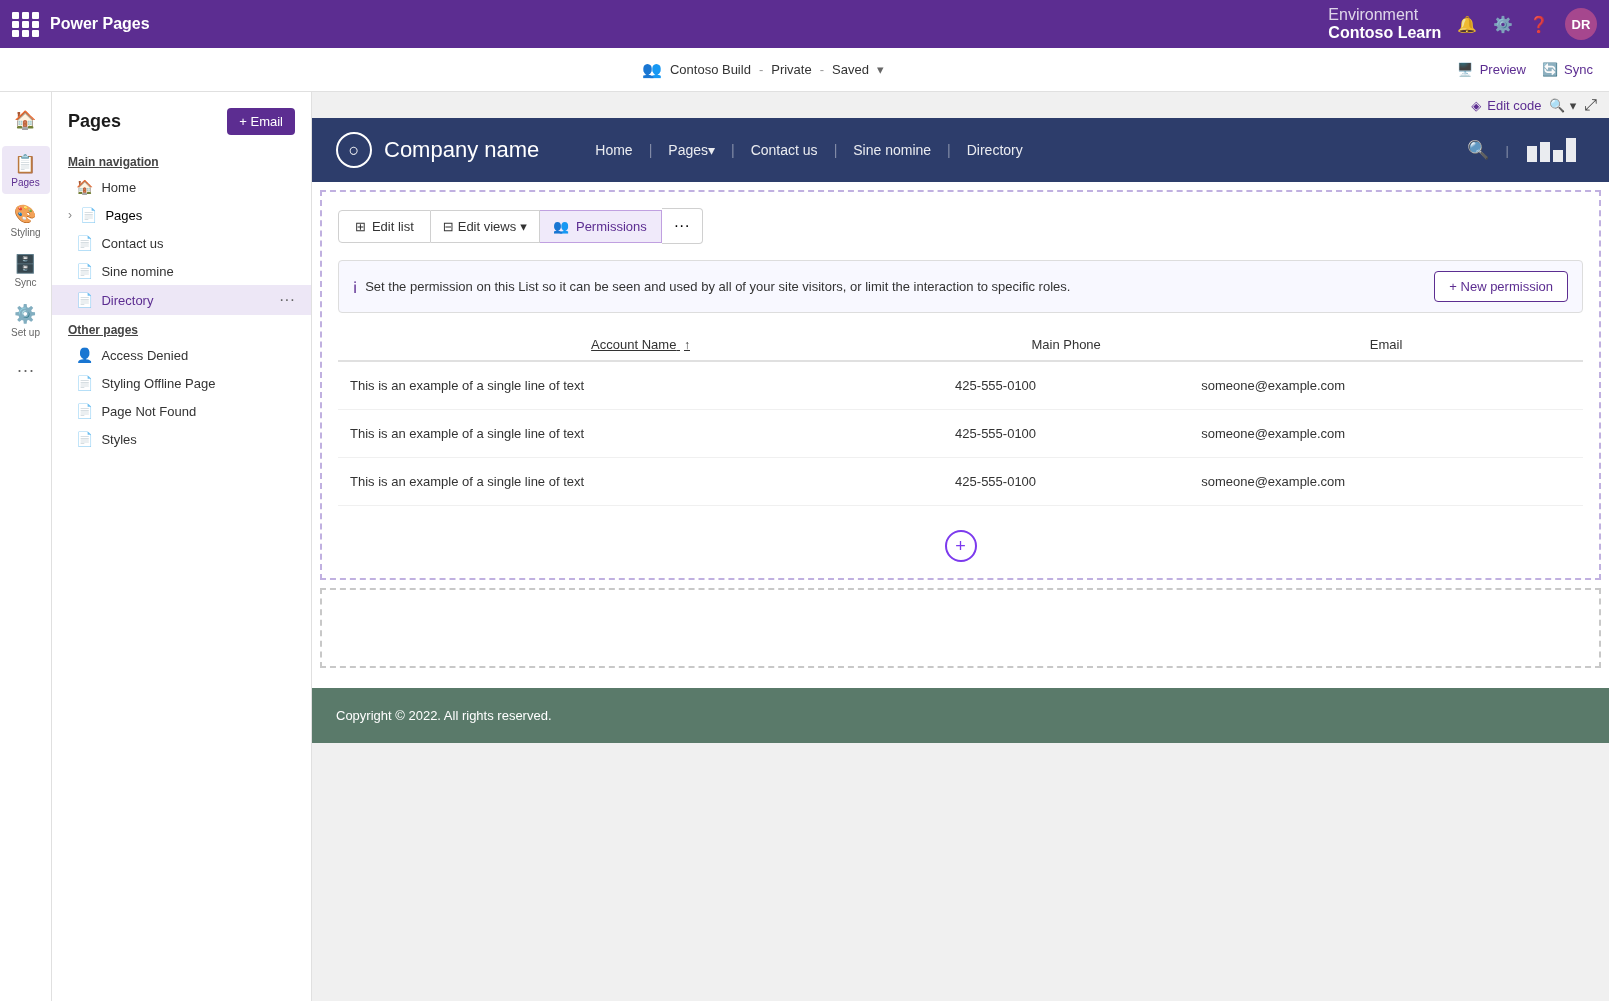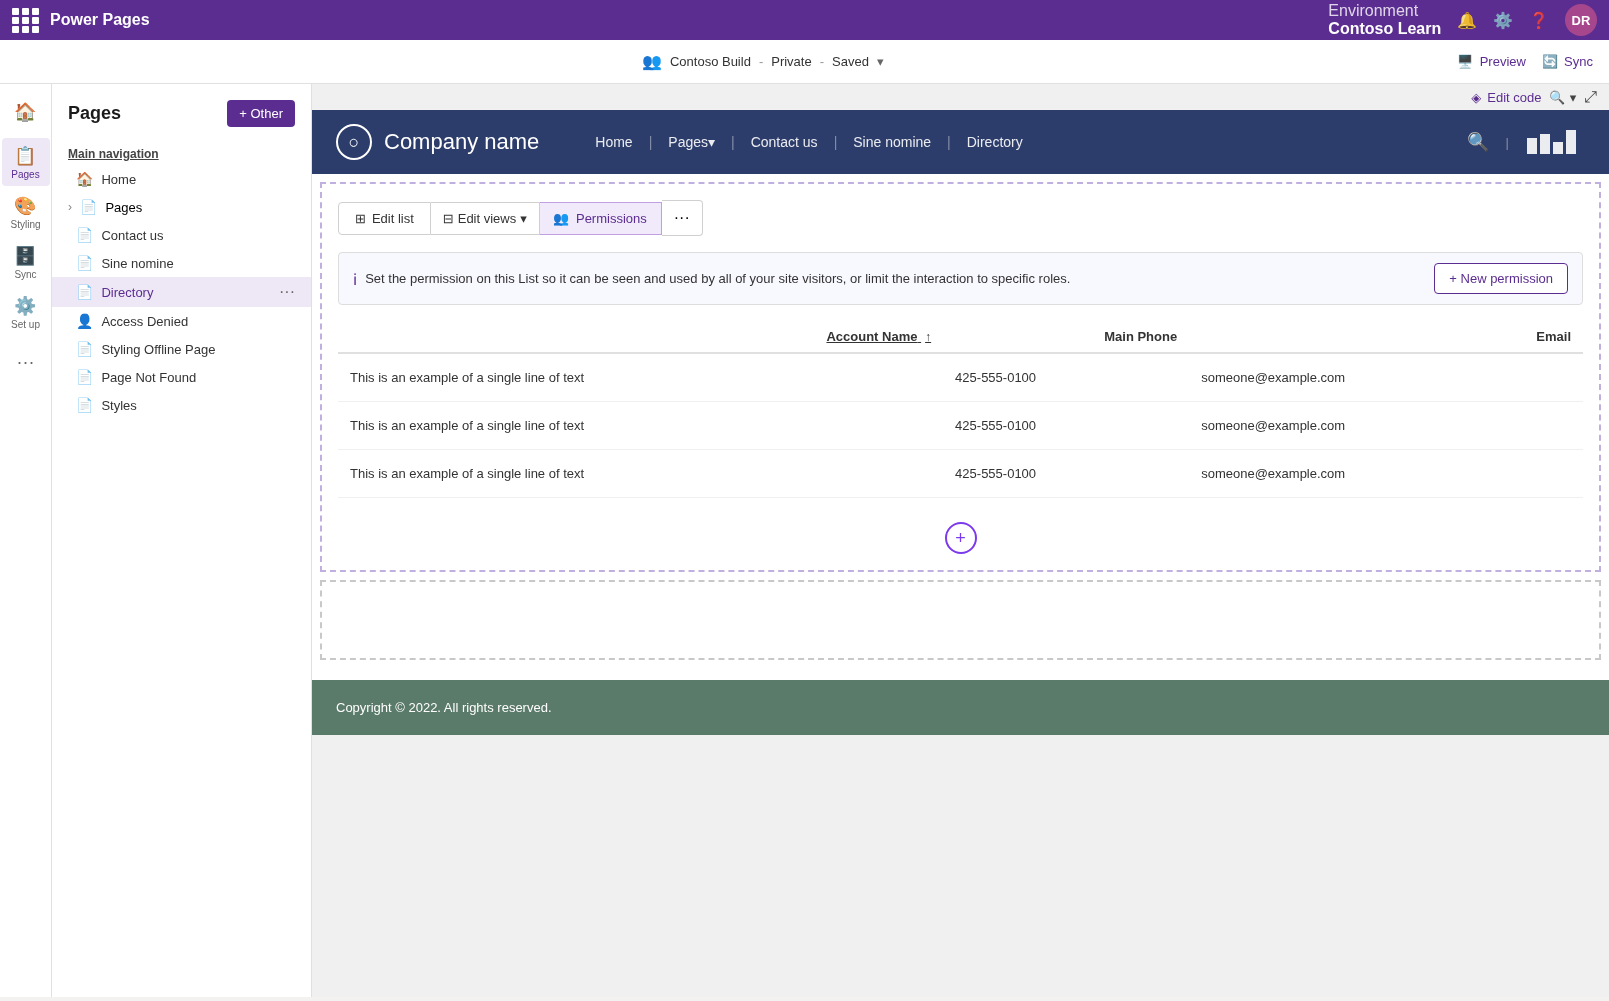--- a/index.html
+++ b/index.html
@@ -1,21 +1,21 @@
 <!DOCTYPE html>
 <html><head>
   <meta charset="utf-8">
   <style>
     * { margin: 0; padding: 0; box-sizing: border-box; }
     body { font-family: 'Segoe UI', sans-serif; font-size: 13px; background: #f3f2f1; overflow: hidden; width: 1609px; height: 1001px; }
 
     
     .top-nav {
       display: flex; align-items: center; background: #5c2d91; color: white;
-      height: 40px; padding: 0 12px; justify-content: space-between;
+      height: 48px; padding: 0 12px; justify-content: space-between;
     }
     .top-nav-left { display: flex; align-items: center; gap: 10px; }
     .top-nav-grid { display: grid; grid-template-columns: repeat(3,8px); gap: 2px; cursor: pointer; }
     .top-nav-grid-dot { width: 7px; height: 7px; background: white; border-radius: 1px; }
     .top-nav-title { font-size: 16px; font-weight: 600; color: white; }
     .top-nav-right { display: flex; align-items: center; gap: 16px; }
     .env-block { display: flex; flex-direction: column; font-size: 16px; }
     .env-label { opacity: 0.8; }
     .env-name { font-weight: 600; }
     .nav-icon { color: white; font-size: 16px; cursor: pointer; opacity: 0.9; }
@@ -131,21 +131,21 @@
     .info-icon { color: #5c2d91; font-size: 16px; }
     .new-permission-btn {
       display: flex; align-items: center; gap: 6px; padding: 7px 14px;
       border: 1px solid #5c2d91; background: white; color: #5c2d91; border-radius: 4px;
       font-size: 13px; cursor: pointer; font-weight: 500;
     }
 
     
     .data-table { width: 100%; border-collapse: collapse; }
     .data-table th {
-      text-align: right; padding: 8px 12px; font-size: 13px; font-weight: 700;
+      text-align: center; padding: 8px 12px; font-size: 13px; font-weight: 400;
       color: #333; border-bottom: 2px solid #e0e0e0; cursor: pointer;
     }
     .data-table th:first-child { text-decoration: underline; }
     .data-table td {
       padding: 16px 12px; font-size: 13px; color: #333; border-bottom: 1px solid #f0f0f0; margin-top: 19px;
     }
     .sort-arrow { font-size: 12px; margin-left: 4px; }
 
     
     .add-section-btn {
@@ -240,21 +240,21 @@
     </div>
     <div class="sidebar-icon-item">
       <span class="icon-sym">···</span>
     </div>
   </div>
 
   <div class="pages-panel">
     <div class="pages-panel-header">
       <span>Pages</span>
       <button class="add-page-btn">
-        <span>+ Other</span>
+        <span>+ Email</span>
       </button>
     </div>
 
     <div class="nav-section-title">Main navigation</div>
 
     <div class="nav-item">
       <span class="nav-item-icon">🏠</span>
       <span>Home</span>
     </div>
 
@@ -273,20 +273,21 @@
       <span class="nav-item-icon">📄</span>
       <span>Sine nomine</span>
     </div>
 
     <div class="nav-item active">
       <span class="nav-item-icon" style="color:#5c2d91;">📄</span>
       <span>Directory</span>
       <span class="more-btn dots">···</span>
     </div>
 
+    <div class="nav-section-title">Other pages</div>
 
     <div class="nav-item">
       <span class="nav-item-icon">👤</span>
       <span>Access Denied</span>
     </div>
 
     <div class="nav-item">
       <span class="nav-item-icon">📄</span>
       <span>Styling Offline Page</span>
     </div>

